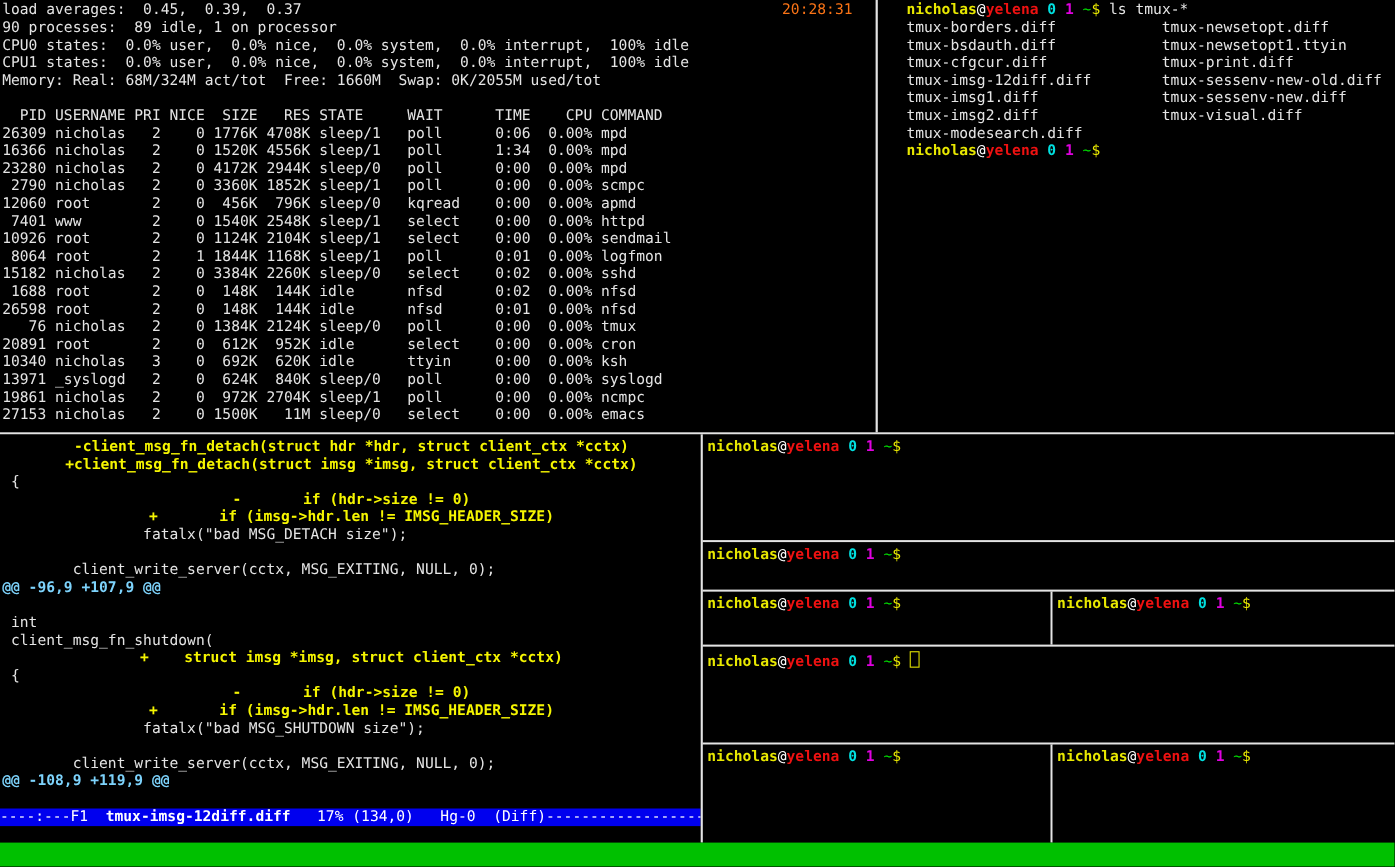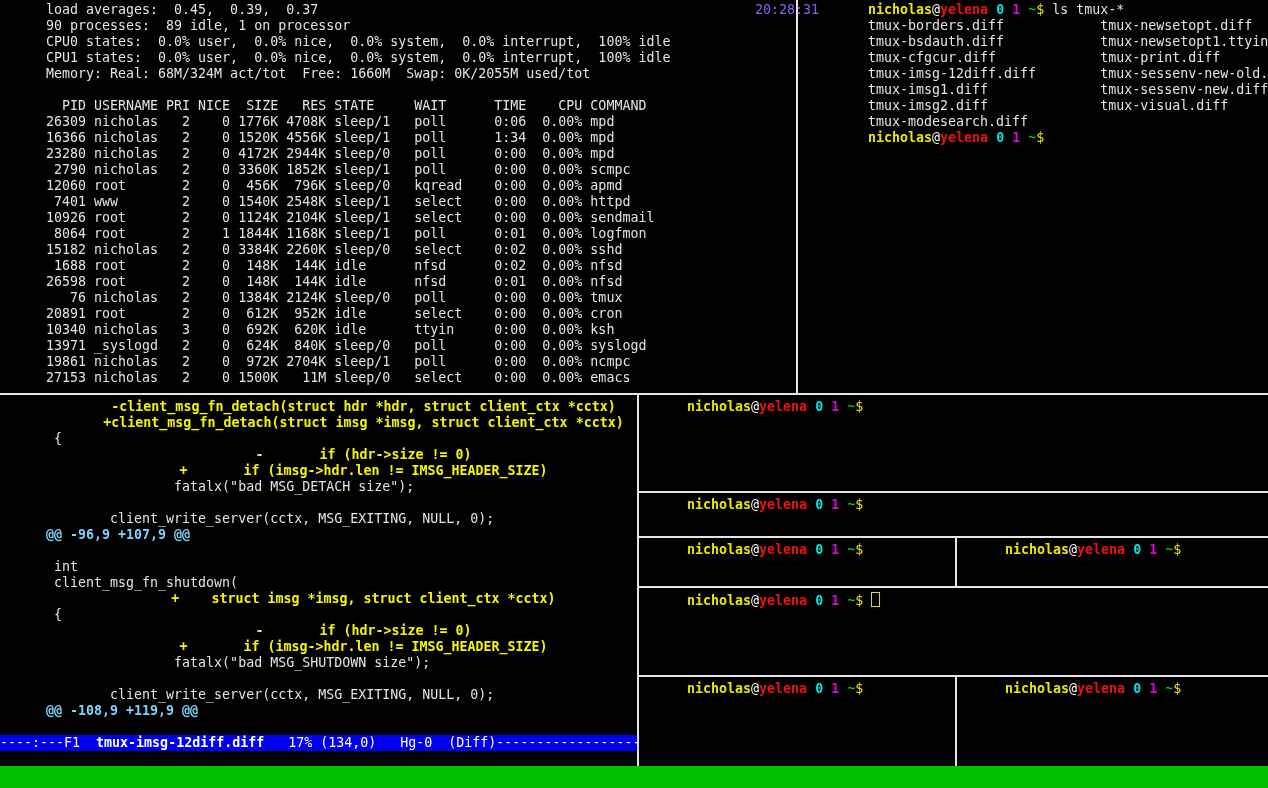--- a/index.html
+++ b/index.html
@@ -1,19 +1,19 @@
 <!DOCTYPE html>
 <html><head>
 <meta charset="utf-8">
 <style>
   html,body{margin:0;padding:0;background:#000;}
   .screen{position:relative;width:1268px;height:788px;background:#000;overflow:hidden;
           font-family:"DejaVu Sans Mono","Liberation Mono",monospace;font-size:13.3px;line-height:16px;}
   pre{margin:0;font:inherit;white-space:pre;}
-  .pane{position:absolute;overflow:hidden;background:#000;color:#e4e4e4;padding-left:44px;}
+  .pane{position:absolute;overflow:hidden;background:#000;color:#e4e4e4;}
   .term{padding:2px 0 0 2px;}
   .vborder,.hborder{position:absolute;background:#e4e4e4;}
   #pane-top{left:0;top:0;width:796px;height:393px;}
   #vb-top{left:796px;top:0;width:2px;height:393px;}
   #pane-ls{left:822px;top:0;width:469px;height:393px;}
   #hb-main{left:0;top:393px;width:1268px;height:2px;}
   #pane-emacs{left:0;top:395px;width:637px;height:371px;}
   #vb-bottom{left:637px;top:395px;width:2px;height:371px;}
   #pane-a{left:639px;top:395px;width:629px;height:96px;}
   #hb-ab{left:639px;top:491px;width:629px;height:2px;}
@@ -21,21 +21,21 @@
   #hb-bc{left:639px;top:536px;width:629px;height:2px;}
   #pane-c{left:639px;top:538px;width:316px;height:48px;}
   #vb-cd{left:955px;top:538px;width:2px;height:48px;}
   #pane-d{left:957px;top:538px;width:311px;height:48px;}
   #hb-ce{left:639px;top:586px;width:629px;height:2px;}
   #pane-e{left:639px;top:588px;width:629px;height:87px;}
   #hb-ef{left:639px;top:675px;width:629px;height:2px;}
   #pane-f{left:639px;top:677px;width:316px;height:89px;}
   #vb-fg{left:955px;top:677px;width:2px;height:89px;}
   #pane-g{left:957px;top:677px;width:311px;height:89px;}
-  .clock{position:absolute;top:2px;right:21px;color:#8b5cf6;}
+  .clock{position:absolute;top:2px;right:21px;color:#f97316;}
   .pline{padding:4px 0 0 4px;white-space:pre;}
   .b{font-weight:bold;}
   .c-yellow{color:#e8e800;} .c-red{color:#ee1111;} .c-cyan{color:#00e0e0;}
   .c-magenta{color:#e000e0;} .c-green{color:#00dd00;} .c-white{color:#ffffff;}
   .diff-lines{padding:4px 0 0 2px;}
   .dl-removed,.dl-added{color:#f5f500;font-weight:bold;text-align:center;}
   .dl-ctx{color:#e4e4e4;}
   .dl-hunk{color:#7dd3fc;font-weight:bold;}
   .modeline{position:absolute;left:0;top:340px;width:637px;height:16px;background:#0000ee;color:#ffffff;
             white-space:pre;overflow:hidden;}

